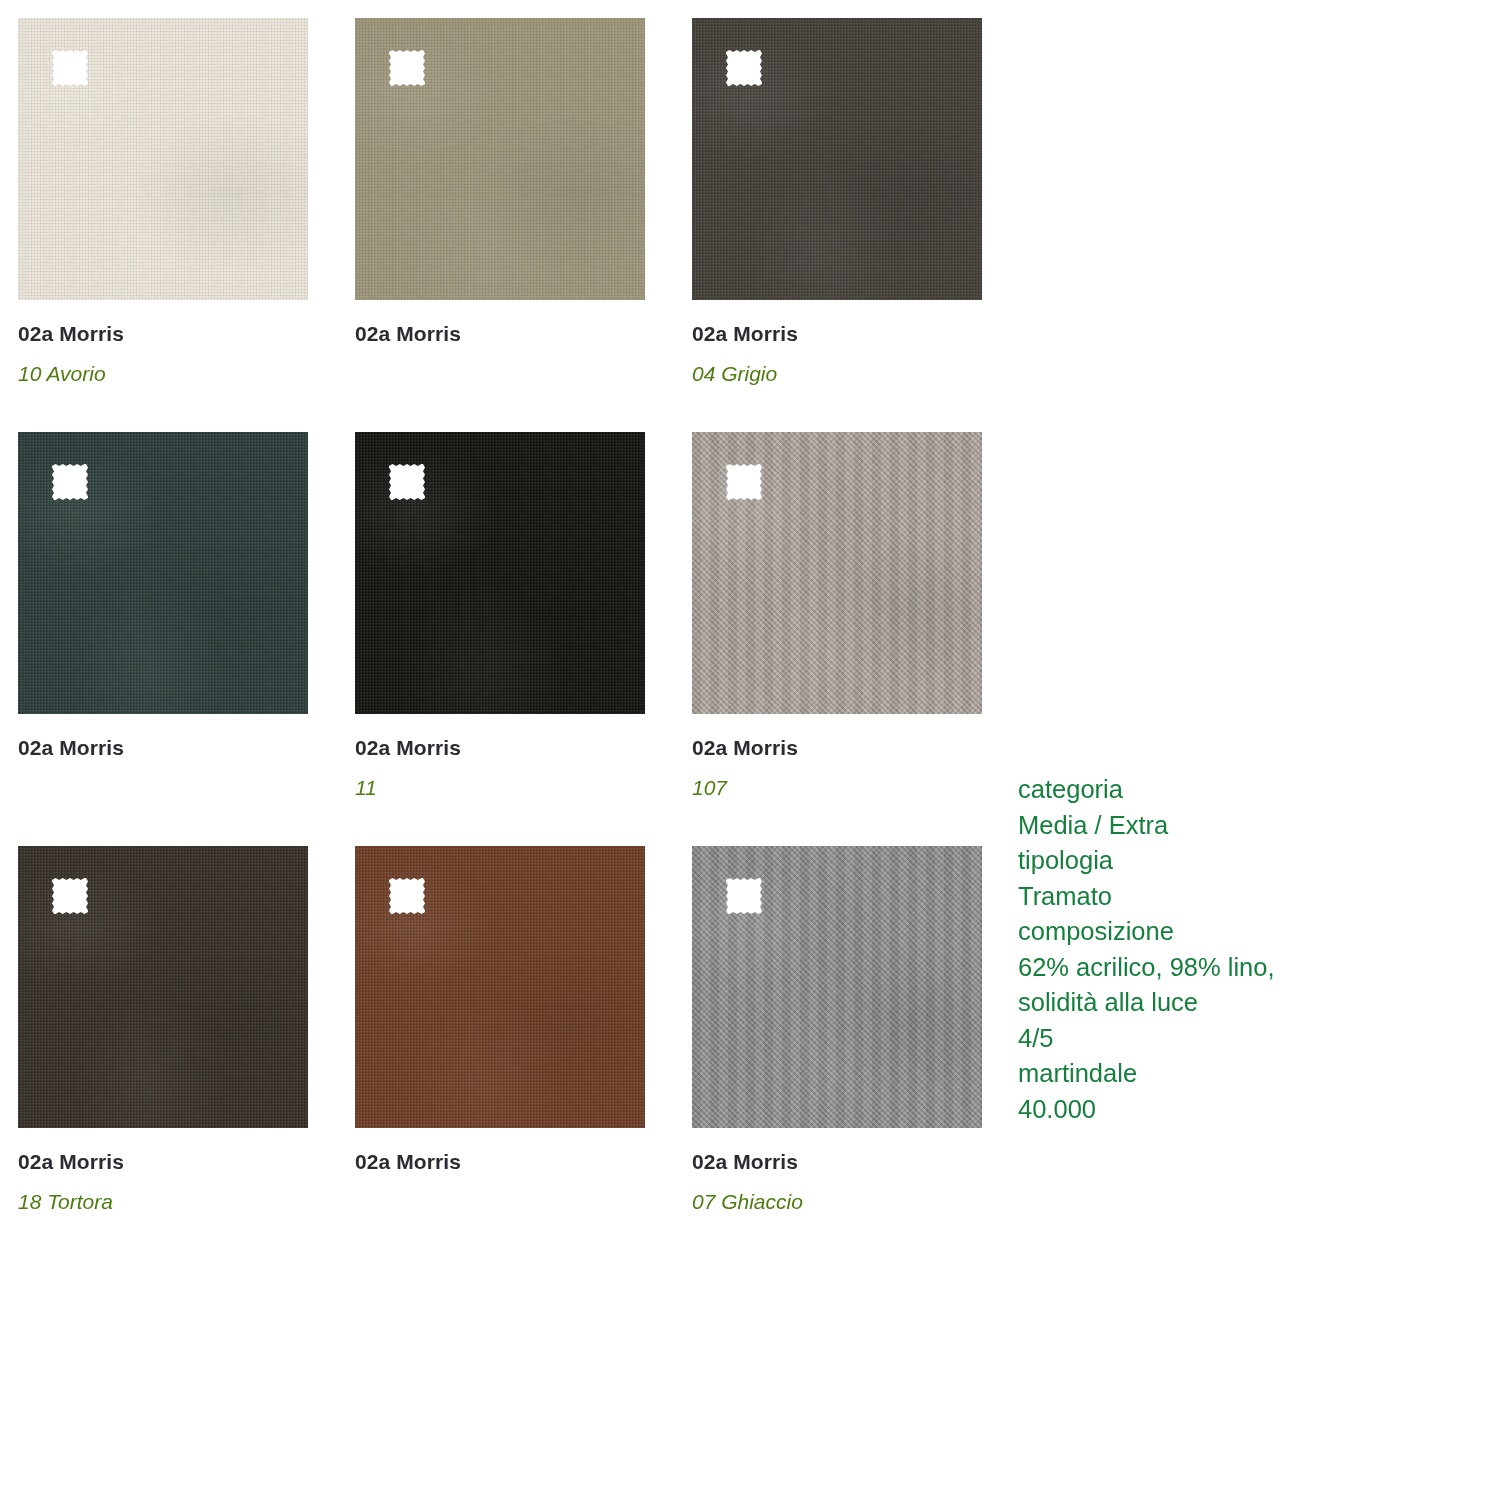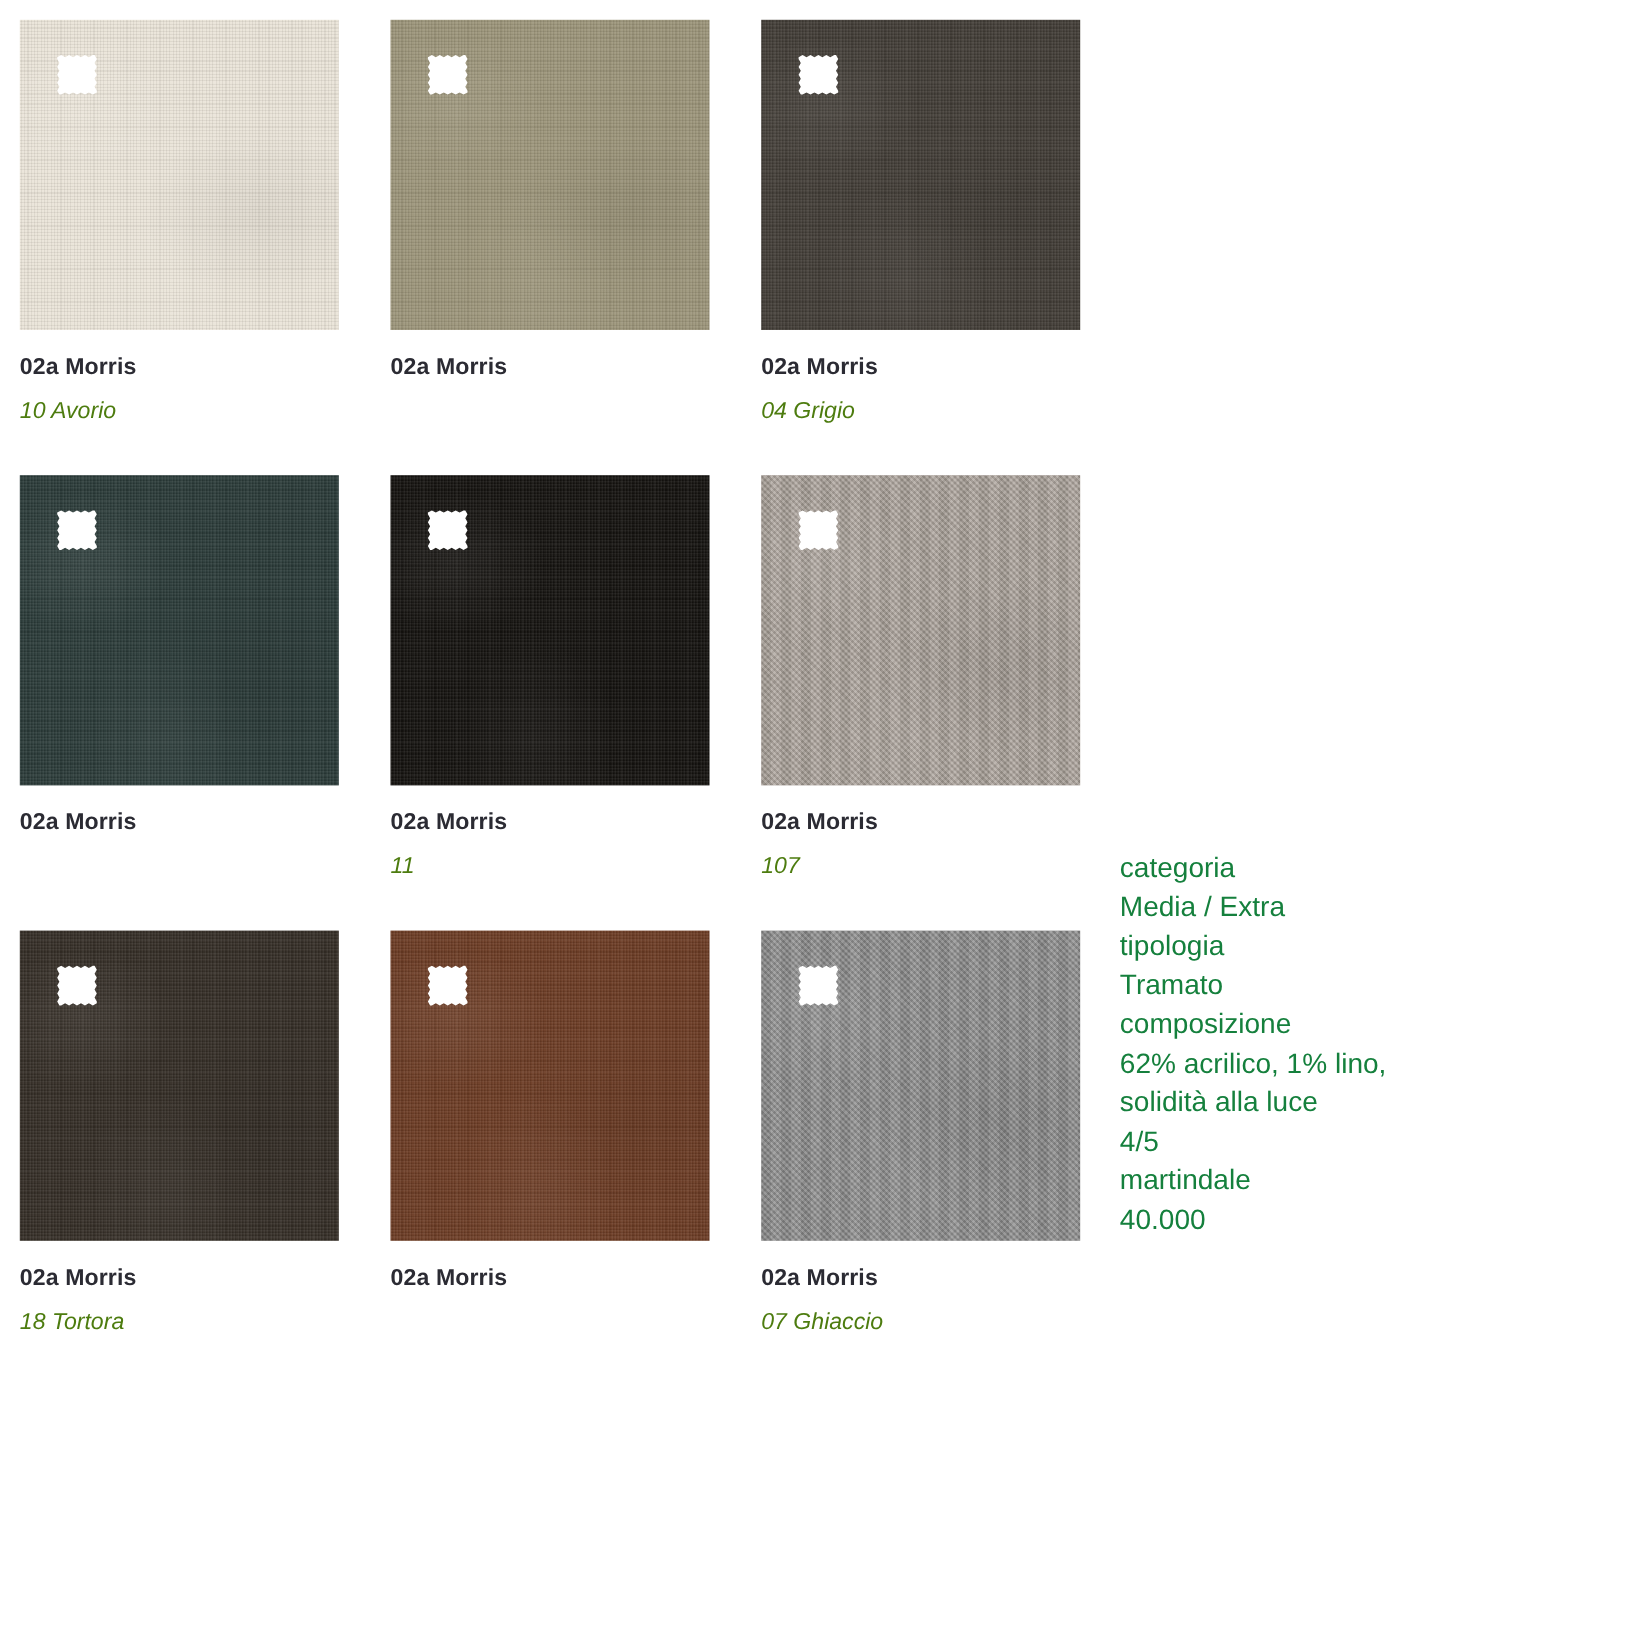--- a/index.html
+++ b/index.html
@@ -279,20 +279,20 @@
         </div>
       </div>
     </div>
 
   <div id="spec-panel">
       <div class="spec-line">categoria</div>
       <div class="spec-line">Media / Extra</div>
       <div class="spec-line">tipologia</div>
       <div class="spec-line">Tramato</div>
       <div class="spec-line">composizione</div>
-      <div class="spec-line">62% acrilico, 1% lino,</div>
+      <div class="spec-line">62% acrilico, 98% lino,</div>
       <div class="spec-line">solidità alla luce</div>
       <div class="spec-line">4/5</div>
       <div class="spec-line">martindale</div>
       <div class="spec-line">40.000</div>
     </div>
 
 </div>
 
 </body></html>

